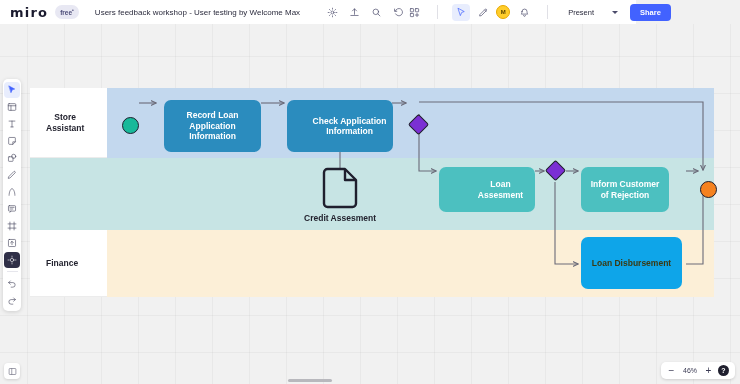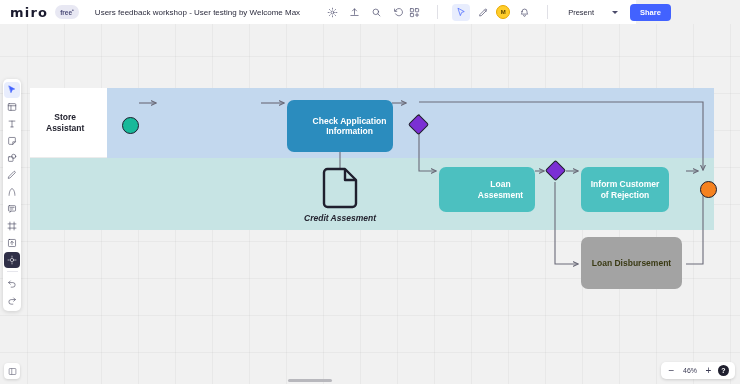--- a/index.html
+++ b/index.html
@@ -119,39 +119,39 @@
   .lane3 .lane-label, .lane3 .lane-body { height: 67px; }
 
   
   .node {
     position: absolute; display: flex; align-items: center; justify-content: center;
     text-align: center; color: #fff; font-weight: 700; line-height: 1.22;
     border-radius: 7px; font-size: 8.5px; padding: 0 6px;
   }
   .task-blue   { background: #2b8cbe; }
   .task-teal   { background: #4cc0c0; }
-  .task-yellow { background: #a3a3a3; color: #3a3a14; }
+  .task-yellow { background: #0ea5e9; color: #3a3a14; }
 
   .ev-start {
     position: absolute; width: 17px; height: 17px; border-radius: 50%;
     background: #19b99a; border: 1.6px solid #1f1f2e;
   }
   .ev-end {
     position: absolute; width: 17px; height: 17px; border-radius: 50%;
     background: #f58220; border: 1.6px solid #1f1f2e;
   }
   .gateway {
     position: absolute; width: 15px; height: 15px; background: #7b2fd4;
     border: 1.4px solid #1f1f2e; transform: rotate(45deg); border-radius: 2px;
   }
 
   .doc-icon { position: absolute; }
   .doc-label {
     position: absolute; font-size: 8.5px; font-weight: 700; color: #23232f;
-    white-space: nowrap; text-align: center; font-style: italic;
+    white-space: nowrap; text-align: center;
   }
 
   .flowsvg { position: absolute; left: 0; top: 0; width: 740px; height: 360px;
     pointer-events: none; }
 
   
   .bl-panel {
     position: absolute; left: 4px; bottom: 5px; width: 16px; height: 16px;
     background: #fff; border-radius: 4px; box-shadow: 0 1px 3px rgba(0,0,0,.15);
     display: flex; align-items: center; justify-content: center; cursor: pointer;
@@ -265,20 +265,24 @@
   <div class="canvas"></div>
 
   <div class="pool">
     <div class="lane lane1">
       <div class="lane-label">Store<br>Assistant</div>
       <div class="lane-body" style="background:#c3d8ee"></div>
     </div>
     <div class="lane lane2">
       <div class="lane-body" style="background:#c7e4e4"></div>
     </div>
+    <div class="lane lane3">
+      <div class="lane-label">Finance</div>
+      <div class="lane-body" style="background:#fcefd7"></div>
+    </div>
   </div>
 
   <svg class="flowsvg" viewBox="0 0 740 360">
     <defs>
       <marker id="ah" markerWidth="6" markerHeight="6" refX="5" refY="3" orient="auto">
         <path d="M0,0.6 L5.2,3 L0,5.4" fill="none" stroke="#6a6a78" stroke-width="1"></path>
       </marker>
     </defs>
     <g stroke="#6a6a78" stroke-width="1.1" fill="none" marker-end="url(#ah)">
       <path d="M139 103 L156 103"></path>
@@ -290,20 +294,21 @@
       <path d="M566 171 L578 171"></path>
       <path d="M686 171 L698 171"></path>
       <path d="M555 182 L555 264 L578 264"></path>
       <path d="M686 264 L703 264 L703 186"></path>
     </g>
     <path d="M340 168 L340 142" stroke="#6a6a78" stroke-width="1.1" fill="none" marker-end="url(#ah)"></path>
   </svg>
 
   <div class="ev-start" style="left:122px; top:117px;"></div>
 
+  <div class="node task-blue" style="left:164px; top:100px; width:97px; height:52px;">Record Loan Application Information</div>
 
   <div class="node task-blue" style="left:287px; top:100px; width:106px; height:52px;padding-left:25px;">Check Application Information</div>
 
   <div class="gateway" style="left:411px; top:117px;"></div>
 
   <div class="doc-icon" style="left:321px; top:167px;">
     <svg width="38" height="42" viewBox="0 0 38 42">
       <path d="M3 5.5A3.5 3.5 0 0 1 6.5 2H24l11 11v23.5A3.5 3.5 0 0 1 31.5 40H6.5A3.5 3.5 0 0 1 3 36.5z" fill="none" stroke="#1f1f2e" stroke-width="2.4" stroke-linejoin="round"></path>
       <path d="M24 2v11h11" fill="none" stroke="#1f1f2e" stroke-width="2.4" stroke-linejoin="round"></path>
     </svg>

